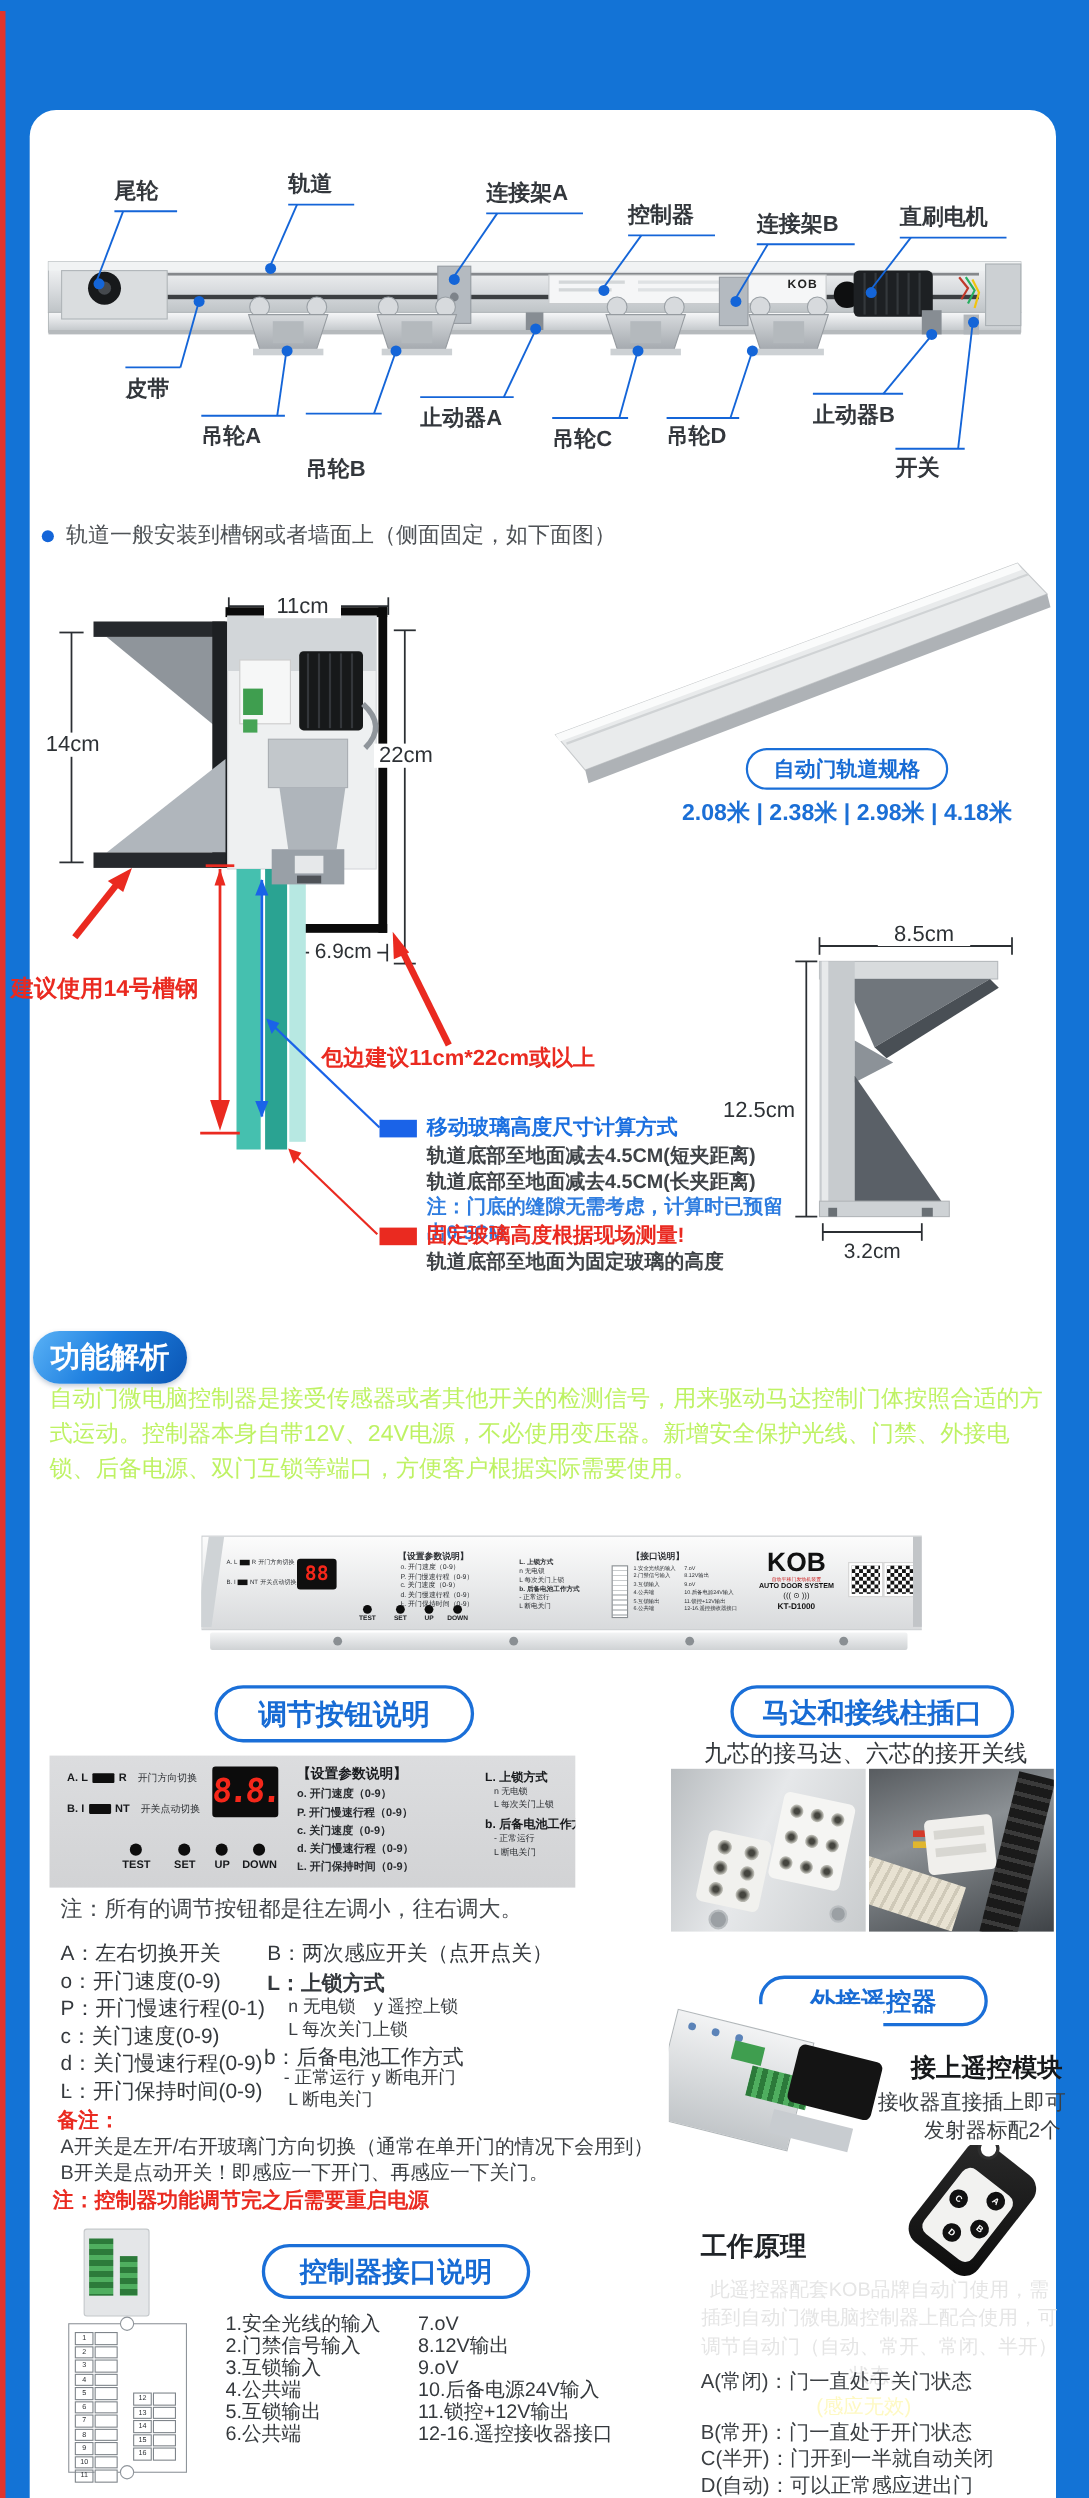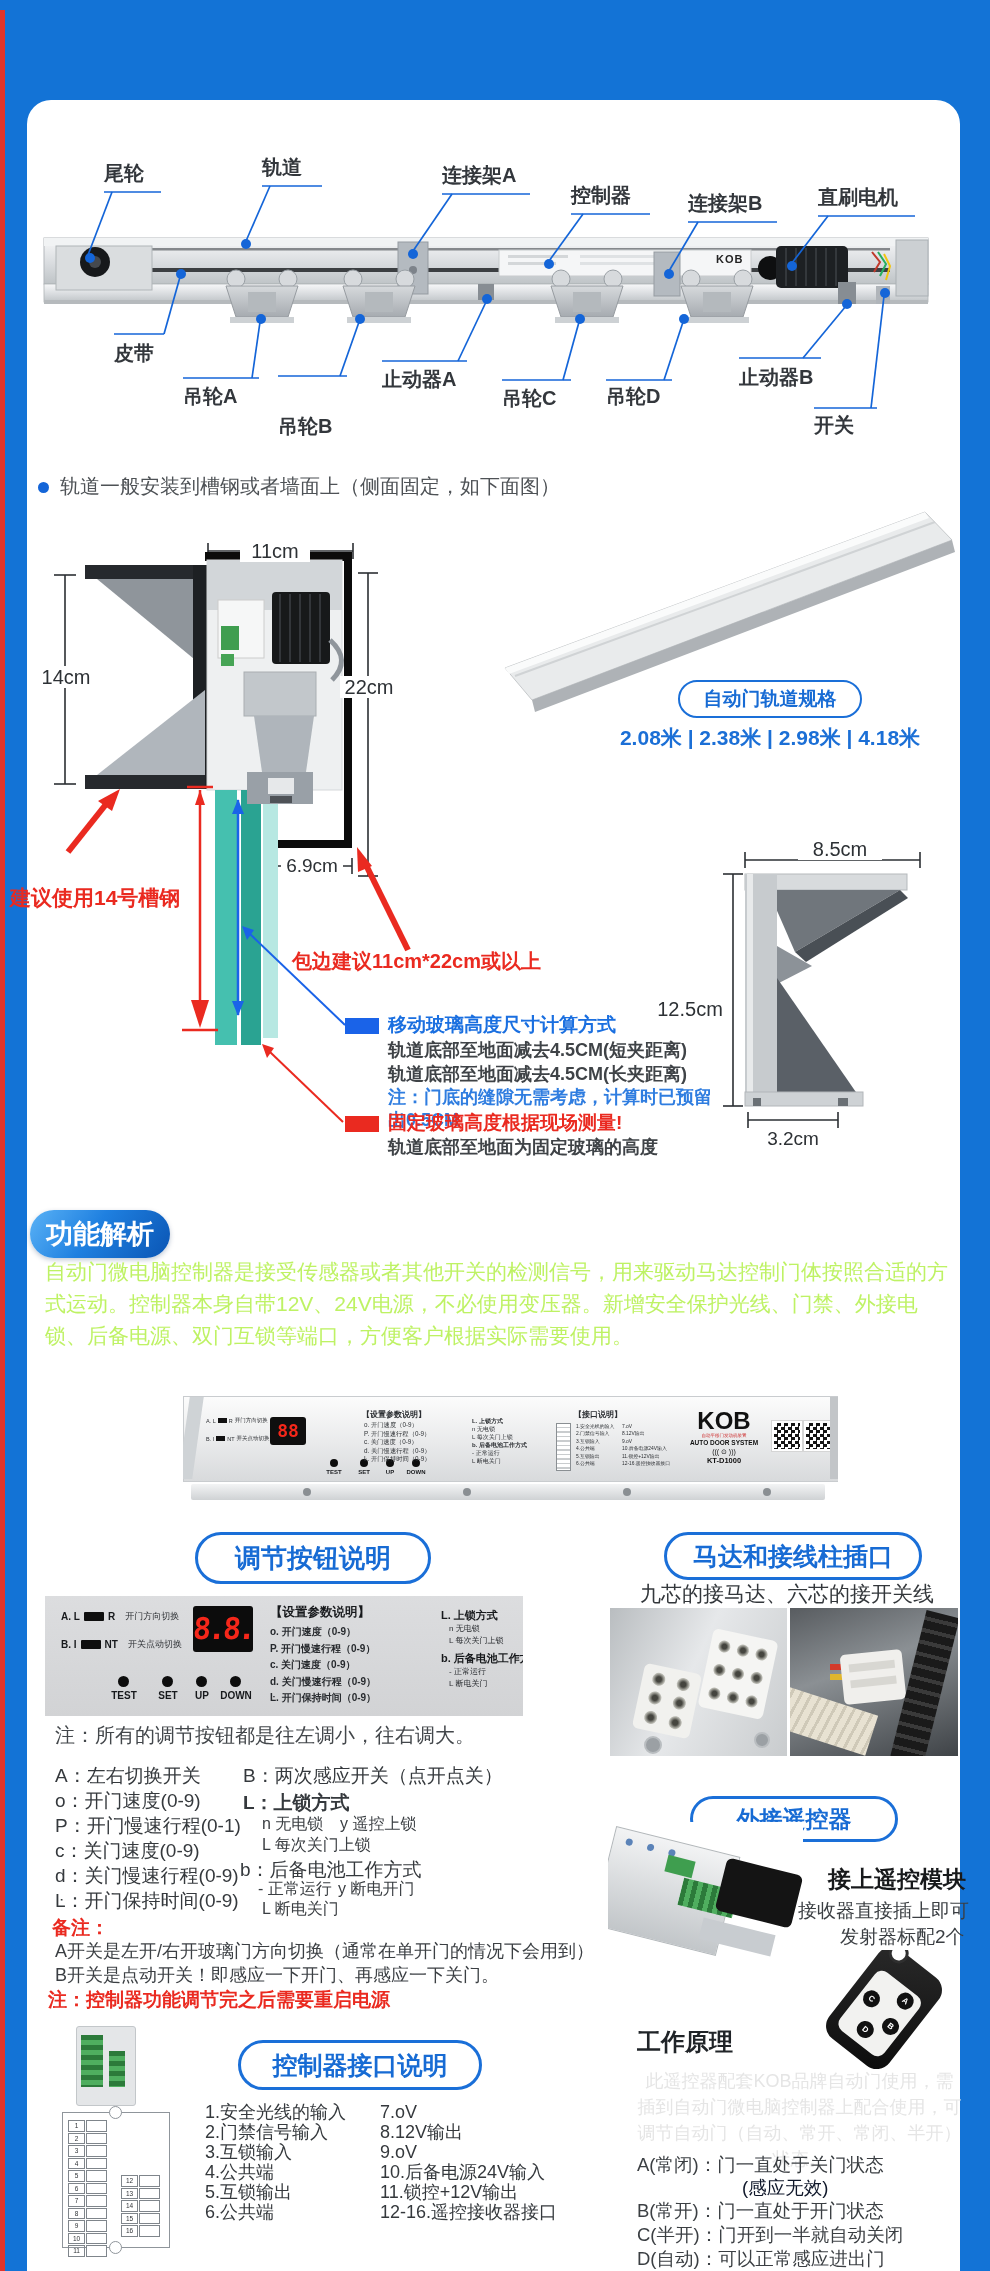--- a/index.html
+++ b/index.html
@@ -671,18 +671,18 @@
     <div class="pin-line">8.12V输出</div>
     <div class="pin-line">9.oV</div>
     <div class="pin-line">10.后备电源24V输入</div>
     <div class="pin-line">11.锁控+12V输出</div>
     <div class="pin-line">12-16.遥控接收器接口</div>
   </div>
 
   <div class="txt" style="left:637px;top:2026px;font-size:24px;font-weight:bold;color:#202428;">工作原理</div>
   <div class="blk" style="left:637px;top:2068px;width:325px;font-size:18px;line-height:26px;color:#e5e5e5;text-align:center;">此遥控器配套KOB品牌自动门使用，需插到自动门微电脑控制器上配合使用，可调节自动门（自动、常开、常闭、半开）状态。</div>
   <div class="txt" style="left:637px;top:2152px;font-size:18.5px;color:#3b3f43;">A(常闭)：门一直处于关门状态</div>
-  <div class="txt" style="left:742px;top:2175px;font-size:18.5px;color:#0f172a;">(感应无效)</div>
+  <div class="txt" style="left:742px;top:2175px;font-size:18.5px;color:#fef9c3;">(感应无效)</div>
   <div class="txt" style="left:637px;top:2198px;font-size:18.5px;color:#3b3f43;">B(常开)：门一直处于开门状态</div>
   <div class="txt" style="left:637px;top:2222px;font-size:18.5px;color:#3b3f43;">C(半开)：门开到一半就自动关闭</div>
   <div class="txt" style="left:637px;top:2246px;font-size:18.5px;color:#3b3f43;">D(自动)：可以正常感应进出门</div>
 
 </div>
 
 </body></html>

